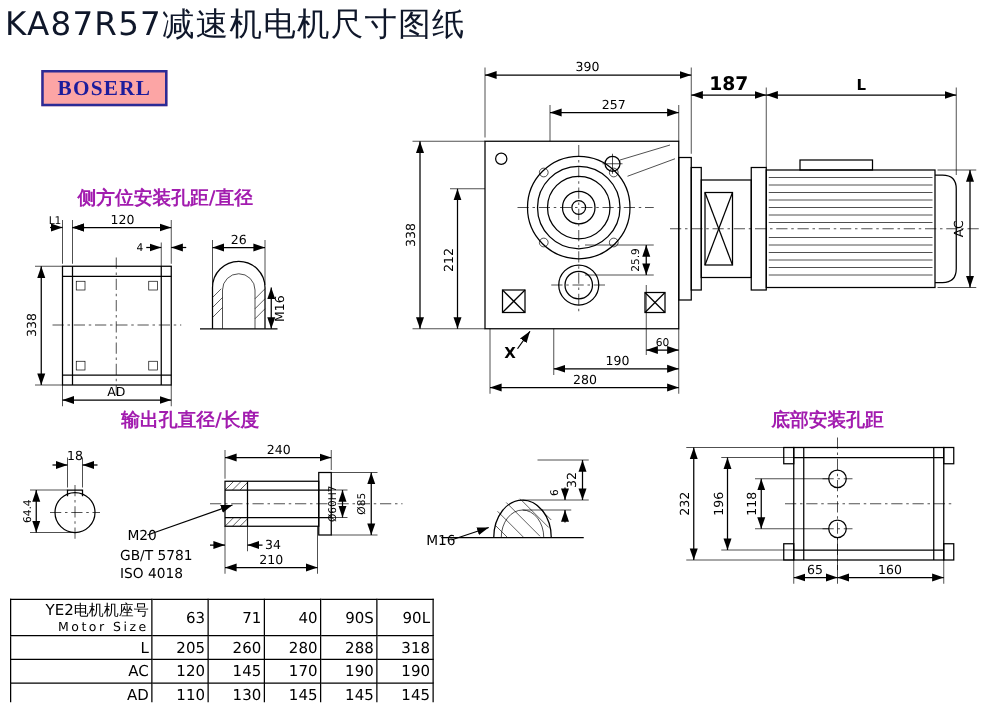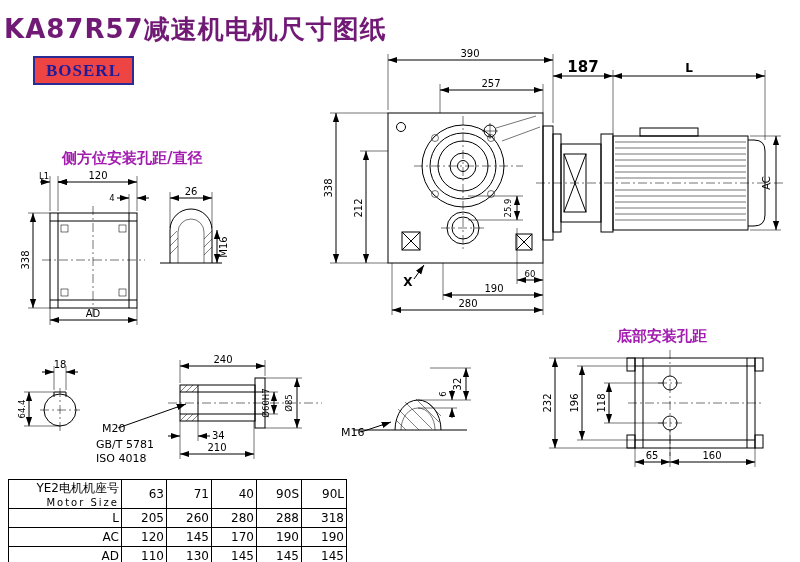--- a/index.html
+++ b/index.html
@@ -1,22 +1,22 @@
 <!DOCTYPE html>
 <html><head>
 <meta charset="utf-8">
 <style>
   html,body{margin:0;padding:0;background:#fff}
   .page{position:relative;width:800px;height:562px;background:#fff;overflow:hidden;
         font-family:"DejaVu Sans",sans-serif;color:#000}
   .abs{position:absolute}
-  .title{left:4px;top:12px;font-size:26px;font-weight:bold;color:#701a75;letter-spacing:1px;white-space:nowrap}
+  .title{left:4px;top:2px;font-size:26px;font-weight:normal;color:#0f172a;letter-spacing:1px;white-space:nowrap}
   .brand{left:33px;top:56px;width:97px;height:25px;border:2px solid #2b2b96;color:#1c1c9c;
          font-family:"Liberation Serif",serif;font-weight:bold;font-size:17px;text-align:center;
-         line-height:25px;letter-spacing:1px;background:#ef4444}
+         line-height:25px;letter-spacing:1px;background:#fca5a5}
   .rlabel{color:#a21caf;font-weight:bold;font-size:15px;white-space:nowrap}
   svg.s{position:absolute;overflow:visible}
   .s line,.s path,.s rect,.s circle{stroke:#000;fill:none;stroke-width:1}
   .s .e{stroke-width:0.55}
   .s .c{stroke-width:0.55;stroke-dasharray:9 3 2 3}
   .s .h{stroke-width:0.5}
   .s text{font-family:"DejaVu Sans",sans-serif;font-size:10px;fill:#000;text-anchor:middle;stroke:none}
   .s text.big{font-size:15px;font-weight:bold}
   .s text.md{font-size:12px;font-weight:bold}
   .s text.lg{font-size:11px}
@@ -37,20 +37,21 @@
       <marker id="ma" viewBox="0 0 10 8" markerWidth="10" markerHeight="8" refX="9.3" refY="4" orient="auto-start-reverse" markerUnits="userSpaceOnUse">
         <path d="M0,0.8 L9.3,4 L0,7.2 Z" fill="#000" stroke="none"></path>
       </marker>
     </defs>
   </svg>
 
   <div class="abs title">KA87R57减速机电机尺寸图纸</div>
   <div class="abs brand">BOSERL</div>
 
   <div class="abs rlabel" style="left:62px;top:149px">侧方位安装孔距/直径</div>
+  <div class="abs rlabel" style="left:97px;top:327px">输出孔直径/长度</div>
   <div class="abs rlabel" style="left:617px;top:327px">底部安装孔距</div>
 
   <svg class="s" style="left:318px;top:48px" width="474" height="278" viewBox="0 0 474 278">
 
     <rect x="70" y="65" width="155" height="150"></rect>
     <circle cx="145" cy="118" r="41"></circle>
     <circle cx="145" cy="118" r="33"></circle>
     <circle cx="145" cy="118" r="25"></circle>
     <circle cx="145" cy="118" r="13"></circle>
     <circle cx="145" cy="118" r="5.5"></circle>

